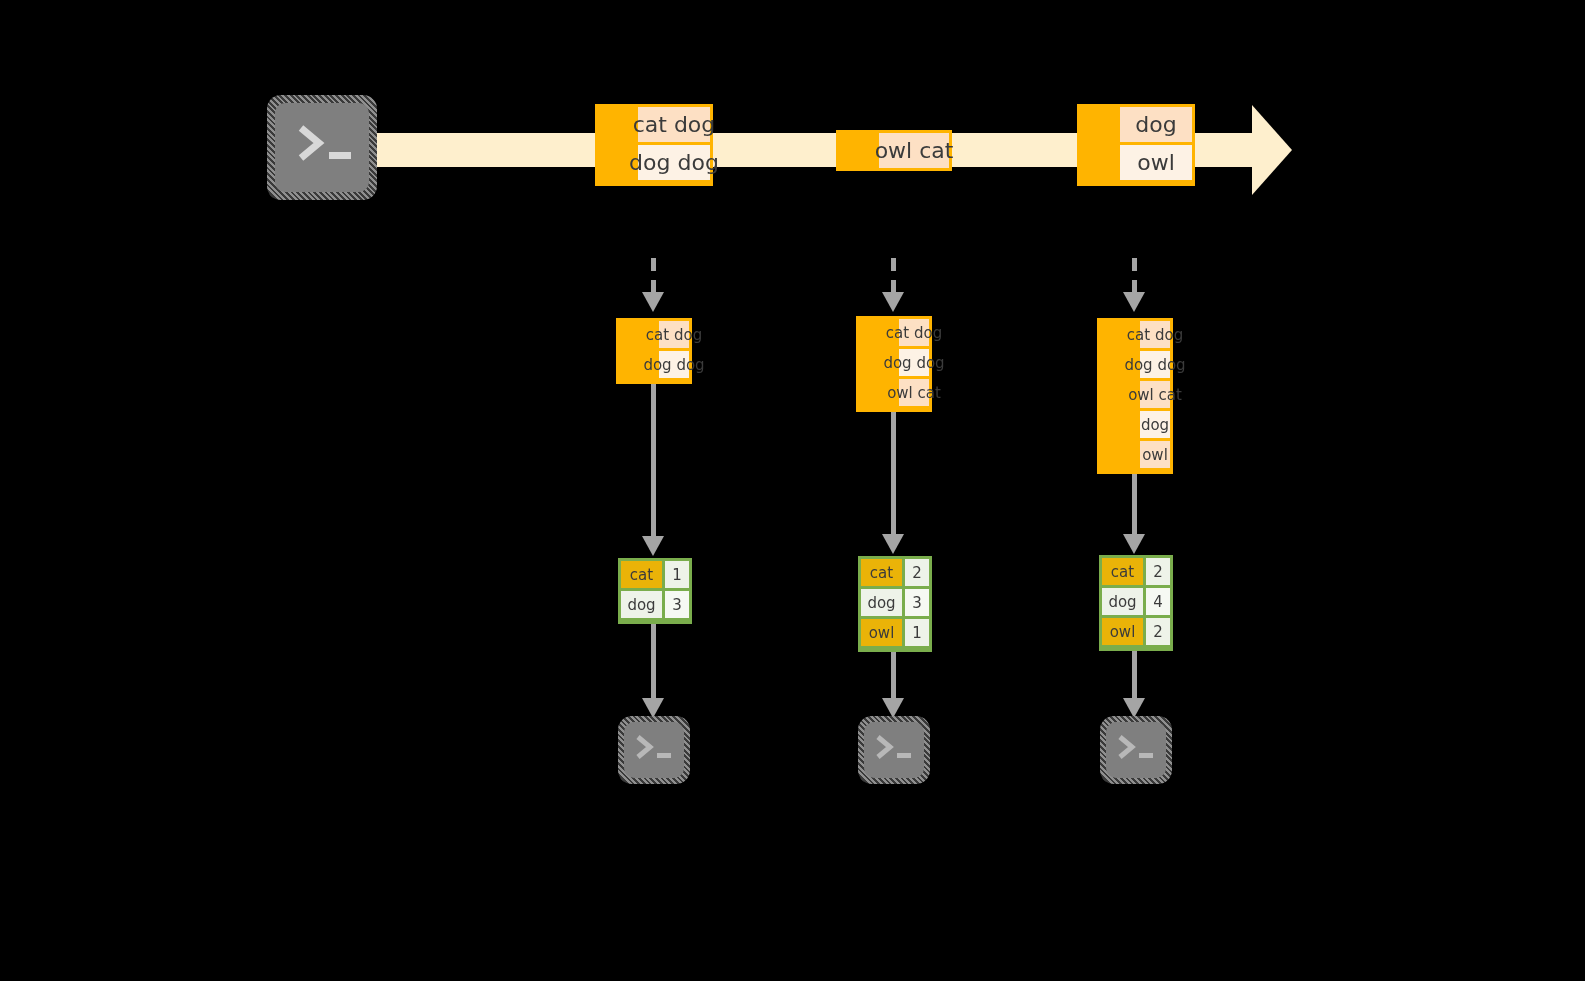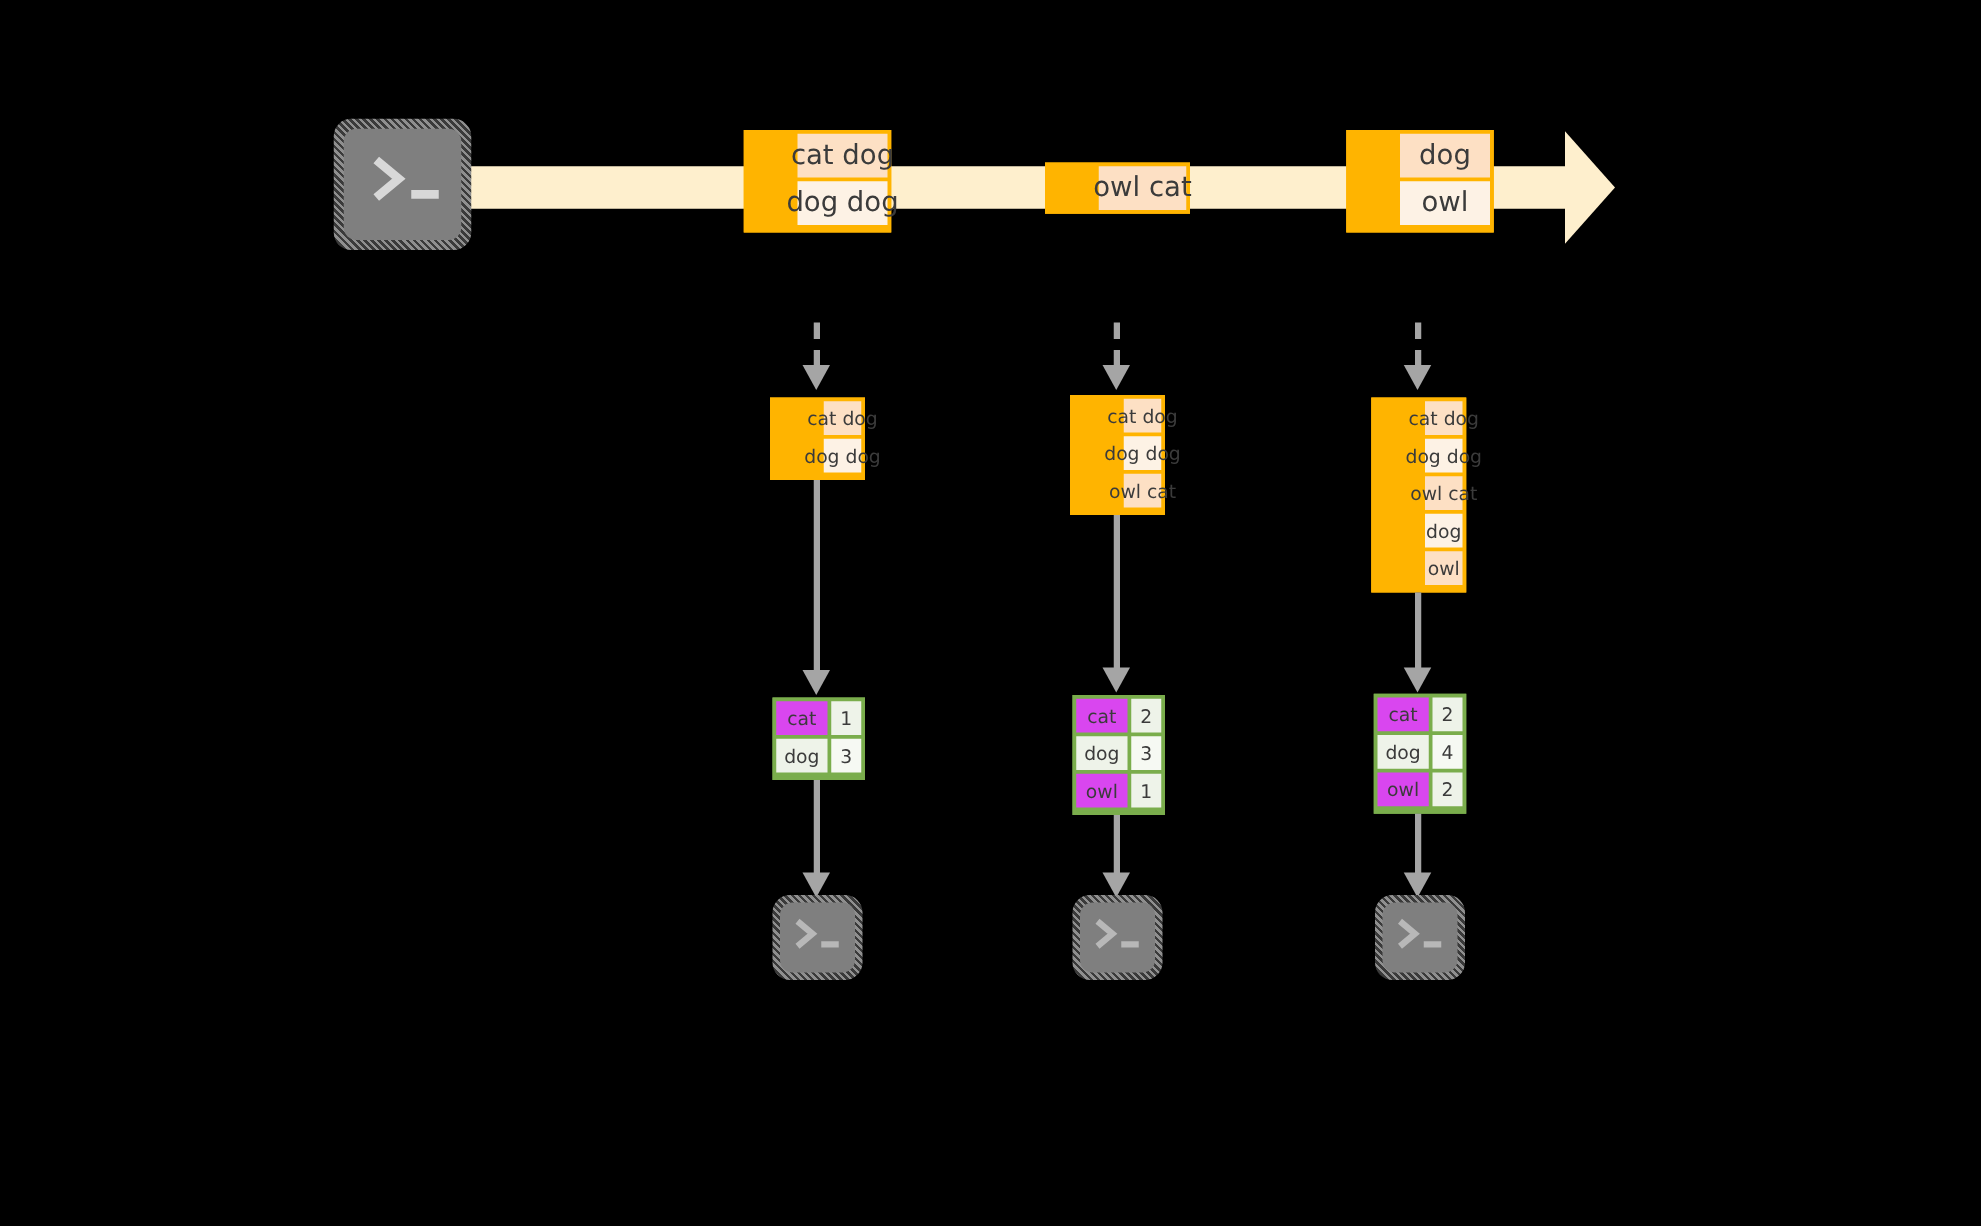--- a/index.html
+++ b/index.html
@@ -29,21 +29,21 @@
   .obox .row.dark{background:#fde0c4;}
   .obox .row.light{background:#fdf2e5;}
   .obox .row + .row{margin-top:3px;}
 
   
   .gbox{position:absolute;box-sizing:border-box;border:3px solid #7aad4c;background:#7aad4c;}
   .gbox .grow{display:flex;}
   .gbox .grow + .grow{margin-top:3px;}
   .gbox .gcell{box-sizing:border-box;display:flex;align-items:center;justify-content:center;
       color:#3b3b3b;white-space:nowrap;}
-  .gbox .gcell.k{background:#d946ef;}
+  .gbox .gcell.k{background:#eab308;}
   .gbox .gcell.v{background:#eef3e9;margin-left:3px;}
   .gbox .grow.alt .gcell.k{background:#eef3e9;}
   .gbox .grow.alt .gcell.v{background:#f6f9f3;}
 
   
   .conn{position:absolute;}
   .conn .shaft{position:absolute;background:#a5a5a5;width:5px;left:0;}
   .conn .shaft.dashed{background:repeating-linear-gradient(to bottom,#a5a5a5 0 13px,transparent 13px 22px);}
   .conn .head{position:absolute;left:-9px;width:0;height:0;
       border-left:11.5px solid transparent;border-right:11.5px solid transparent;

